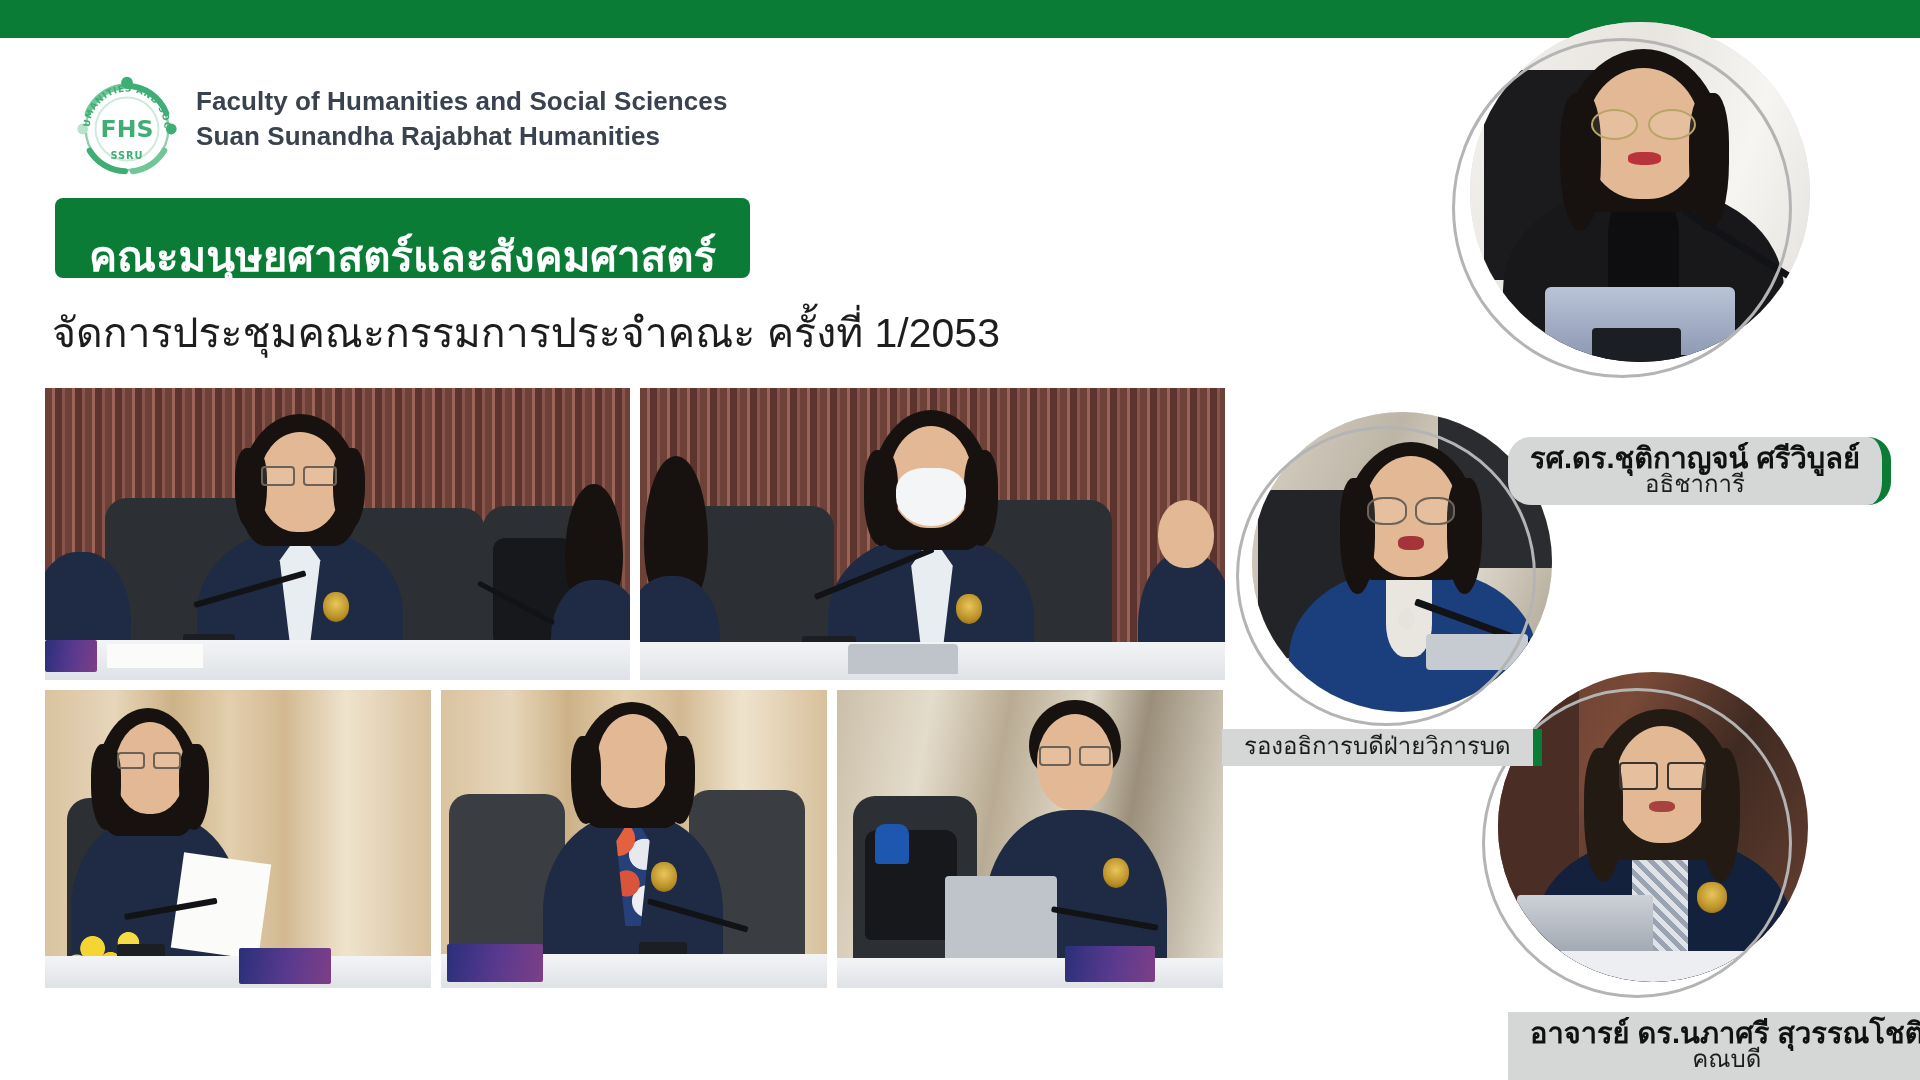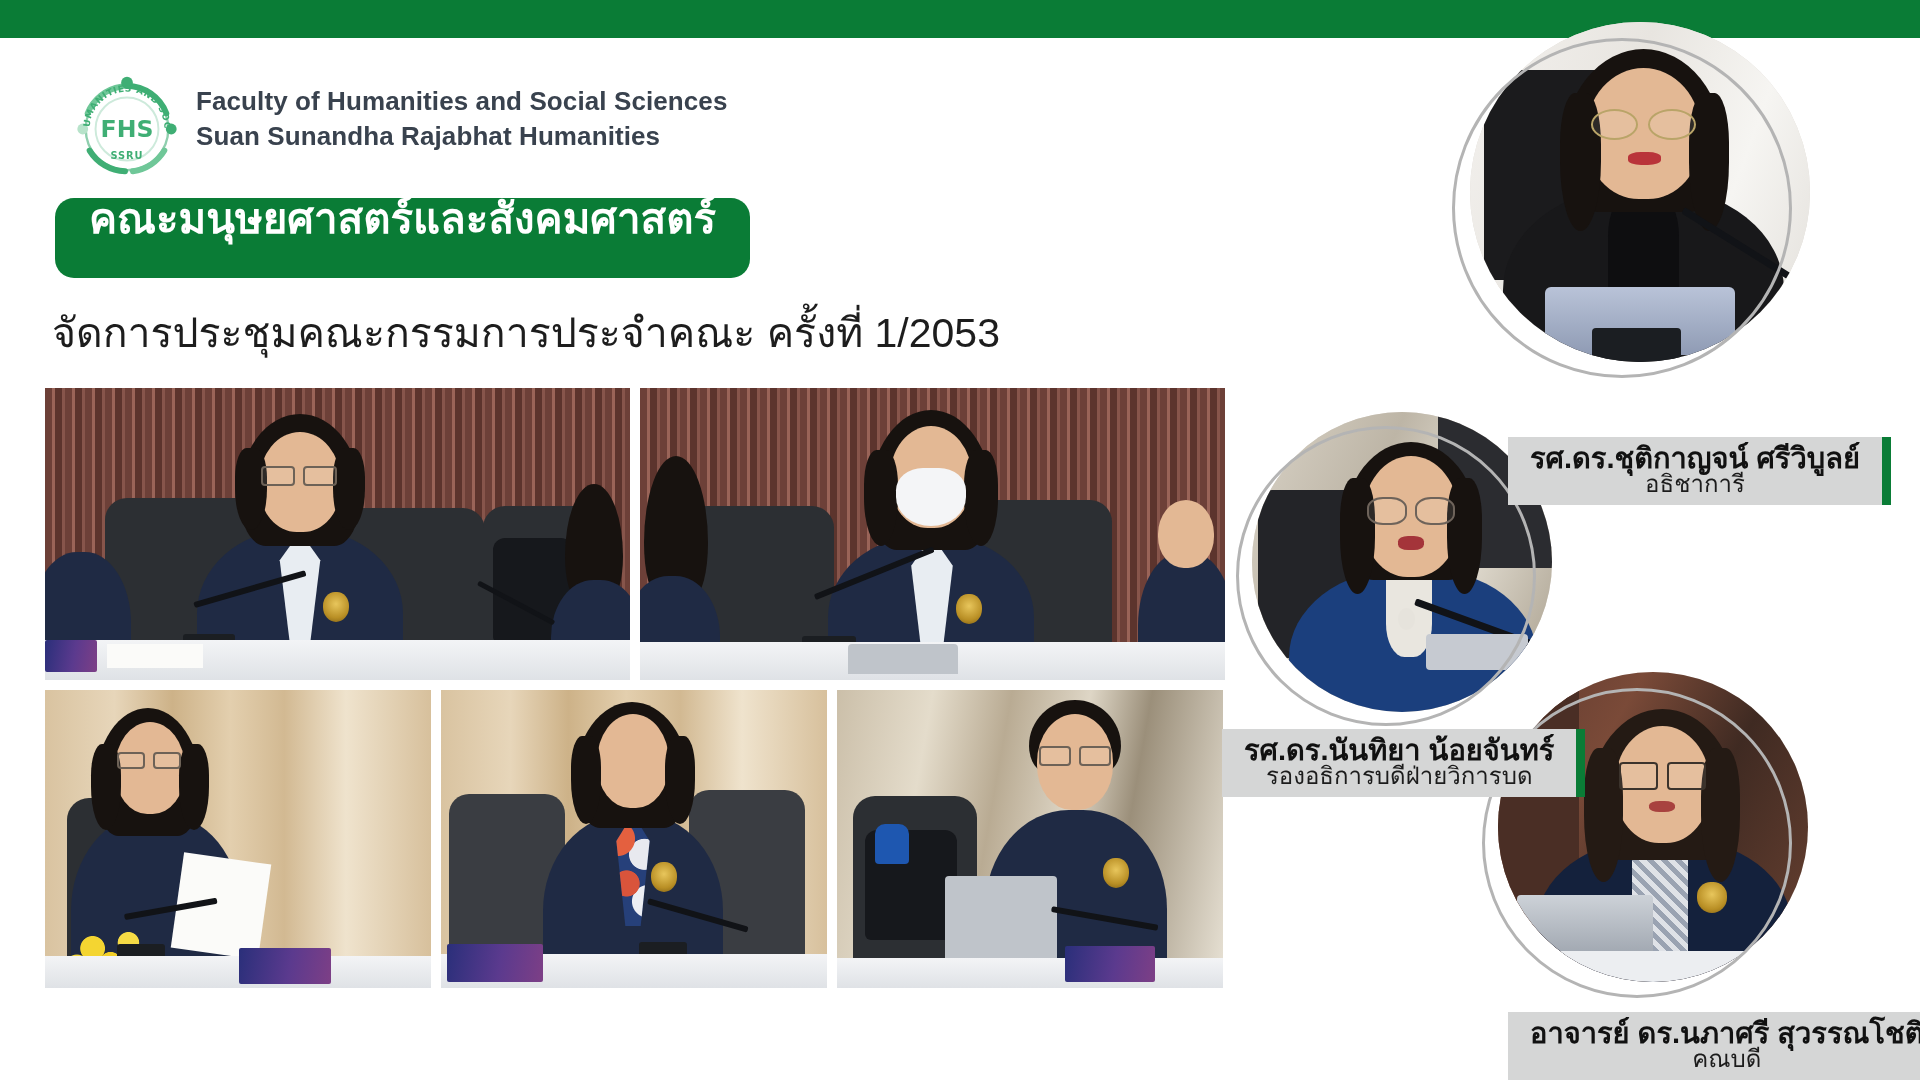--- a/index.html
+++ b/index.html
@@ -49,23 +49,23 @@
     letter-spacing: .1px;
     white-space: nowrap;
   }
 
   
   .title-pill {
     position: absolute;
     left: 55px; top: 198px;
     height: 80px;
     padding: 0 34px;
-    display: flex; align-items: flex-start;
+    display: flex; align-items: flex-end;
     background: #0a7c36;
-    border-radius: 19px;
+    border-radius: 8px;
     z-index: 5;
   }
   .title-pill span {
     font-size: 42px;
     font-weight: bold;
     color: #ffffff;
     line-height: 1;
     white-space: nowrap;
   }
 
@@ -242,21 +242,21 @@
     white-space: nowrap;
   }
   .caption .rl {
     display: block;
     font-size: 24px;
     color: #1c1c1c;
     line-height: 1.05;
     margin-top: -2px;
     white-space: nowrap;
   }
-  .c1 { left: 1508px; top: 437px; }
+  .c1 { left: 1508px; top: 437px; border-radius: 23px; }
   .c2 { left: 1222px; top: 729px; }
   .c3 { left: 1508px; top: 1012px; }
 </style>
 </head>
 <body>
 
 <div id="poster">
 
   <div class="top-bar"></div>
 
@@ -483,21 +483,20 @@
         <div class="glasses" style="left:29%;top:20%;width:19%;height:10%;border-color:#6e635a;border-radius:40%;"></div>
         <div class="glasses" style="left:52%;top:20%;width:19%;height:10%;border-color:#6e635a;border-radius:40%;"></div>
         <div style="position:absolute;left:44%;top:34%;width:12%;height:5%;background:#a4343a;border-radius:40%;"></div>
         <div style="position:absolute;left:44%;top:60%;width:8%;height:8%;background:#e6e3dc;border-radius:50%;"></div>
       </div>
       <div class="mic" style="left:54%;top:62%;width:42%;height:2.4%;transform:rotate(20deg);"></div>
       <div style="position:absolute;left:58%;top:74%;width:34%;height:12%;background:#c6cad1;border-radius:4px;"></div>
     </div>
   </div>
   <div class="caption c2">
-    <span class="nm">รศ.ดร.นันทิยา น้อยจันทร์</span>
     <span class="rl">รองอธิการบดีฝ่ายวิการบด</span>
   </div>
 
   <div class="ring r3ring"></div>
   <div class="portrait p3">
     <div class="scene">
       <div style="position:absolute;inset:0;background:
             linear-gradient(120deg,#5f3a2f 0%,#7a4a38 30%,#3f2a22 58%,#6b4232 100%);"></div>
       <div style="position:absolute;left:0%;top:0%;width:26%;height:100%;background:#4a2e25;"></div>
       <div class="person" style="left:18%;top:12%;width:70%;height:90%;">

